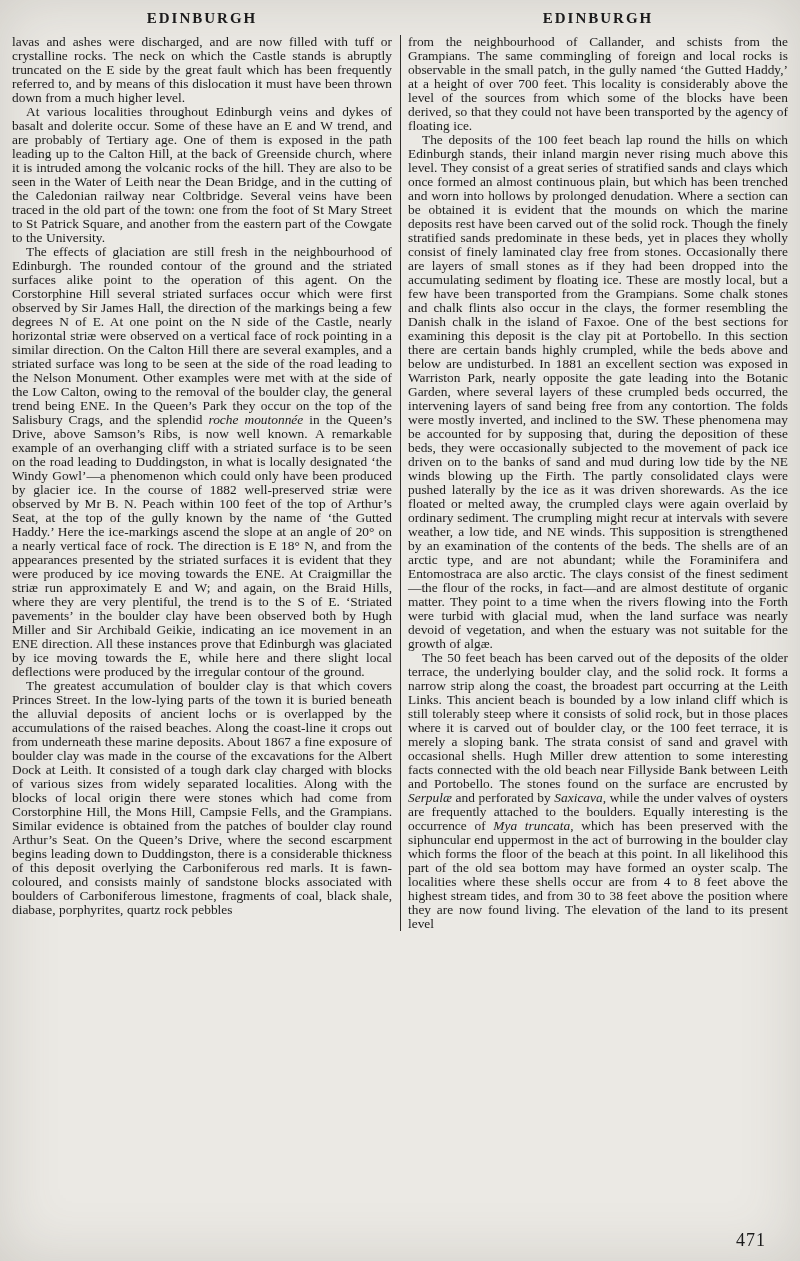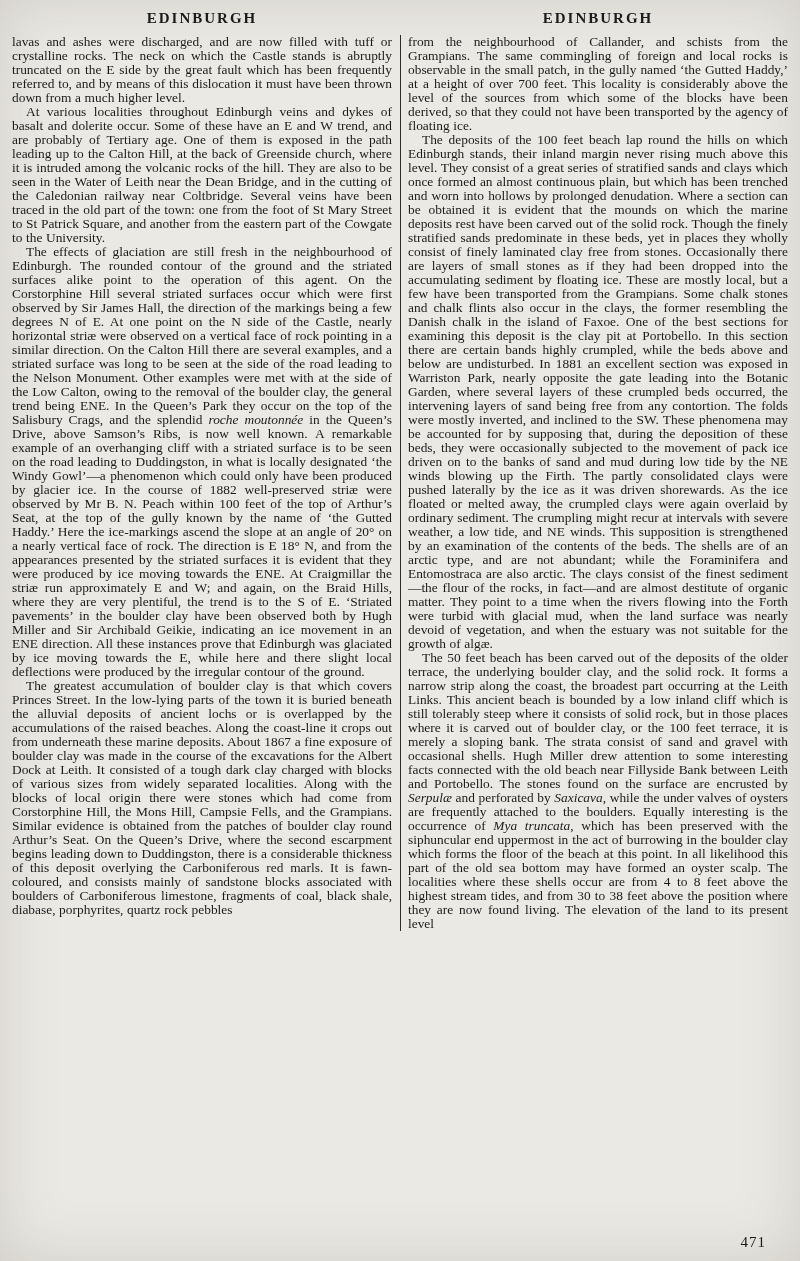--- a/index.html
+++ b/index.html
@@ -46,21 +46,21 @@
     width: 1px;
     background: #2e2c28;
     margin: 0 7.5px;
   }
   .column p { text-indent: 14px; }
   .column p:first-child { text-indent: 0; }
   .page-number {
     position: absolute;
     right: 34px;
     bottom: 10px;
-    font-size: 15px;
+    font-size: 18px;
     letter-spacing: 1px;
   }
 </style>
 </head>
 <body>
 
 <div class="page">
 
   <div class="headers">
     <div class="col-header">EDINBURGH</div>

